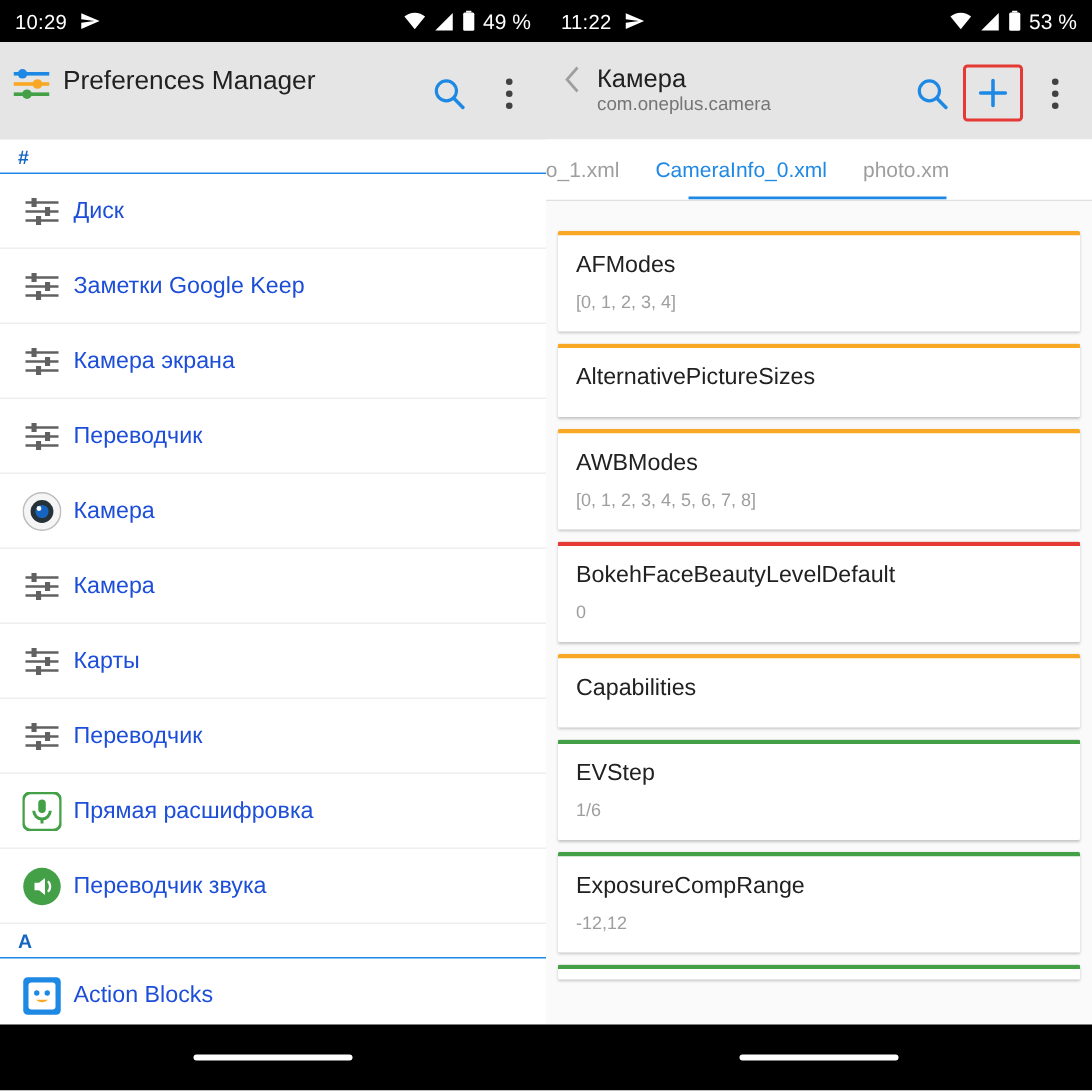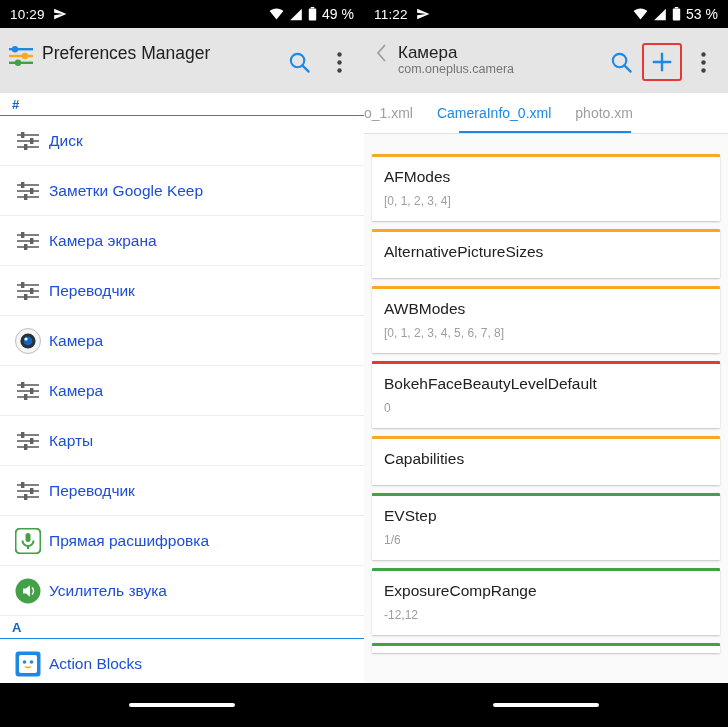--- a/index.html
+++ b/index.html
@@ -402,21 +402,21 @@
       </div>
 
       <div class="list-row">
         <span class="ico">
           <svg width="26" height="26" viewBox="0 0 26 26">
             <circle cx="13" cy="13" r="12.5" fill="#43a047"></circle>
             <path d="M8 10.5h3l4-3.2v11.4l-4-3.2H8z" fill="#ffffff"></path>
             <path d="M17 9.5a5 5 0 0 1 0 7" fill="none" stroke="#ffffff" stroke-width="1.6"></path>
           </svg>
         </span>
-        <span class="label">Усилитель звука</span>
+        <span class="label">Переводчик звука</span>
       </div>
 
       <div class="section-head">A</div>
 
       <div class="list-row">
         <span class="ico">
           <svg width="26" height="26" viewBox="0 0 26 26">
             <rect x="0.5" y="0.5" width="25" height="25" rx="3" fill="#1e88e5"></rect>
             <rect x="4" y="4" width="18" height="18" rx="2" fill="#ffffff"></rect>
             <circle cx="9.5" cy="11" r="1.8" fill="#1e88e5"></circle>

